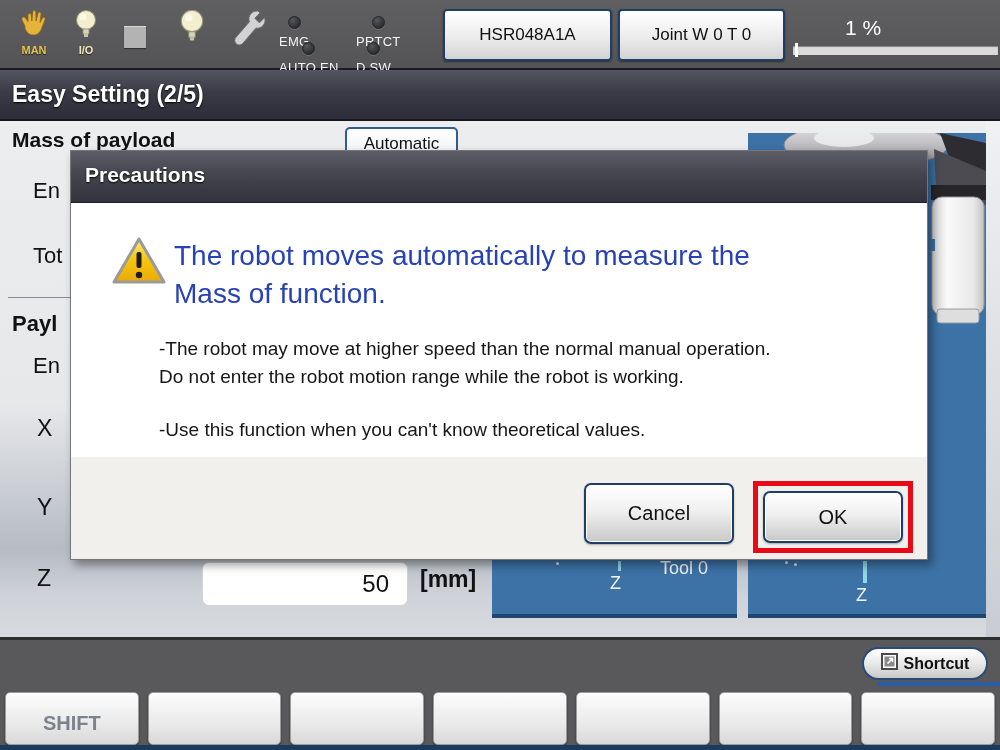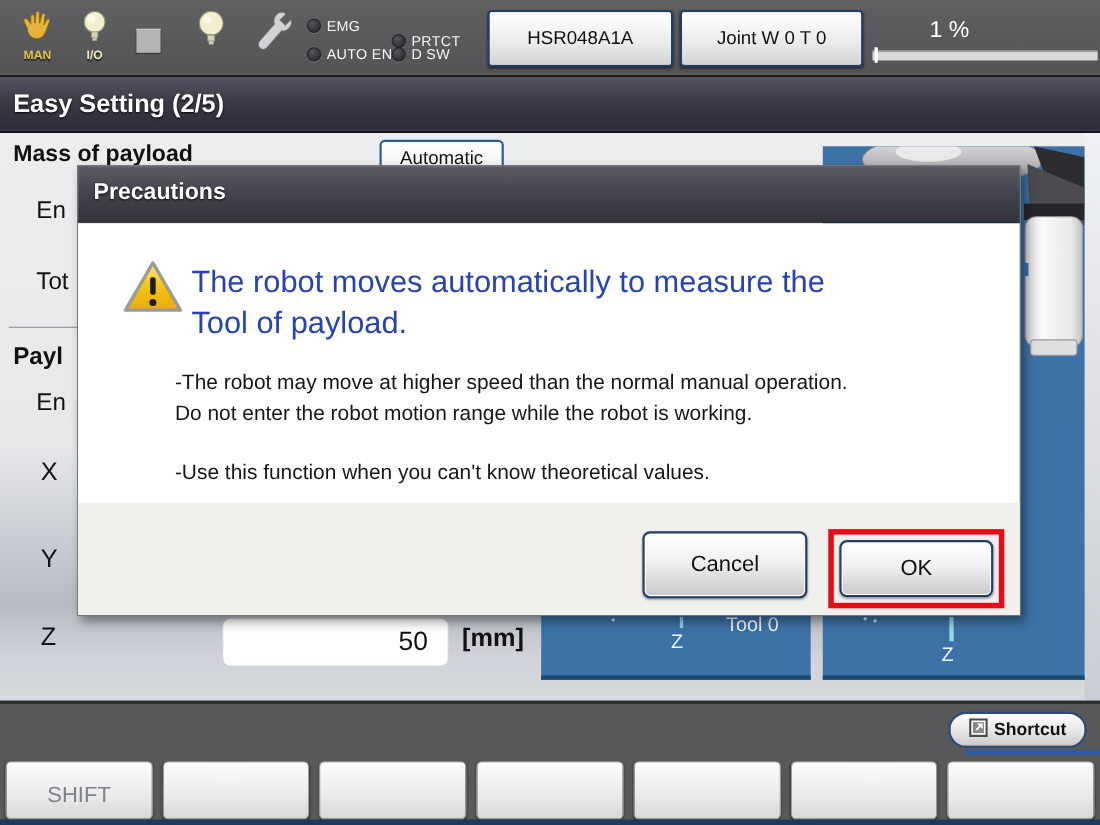--- a/index.html
+++ b/index.html
@@ -6,21 +6,21 @@
   html,body { width:1000px; height:750px; overflow:hidden; }
   body { font-family:"Liberation Sans", sans-serif; }
   .screen { position:relative; width:1000px; height:750px; background:#d9dbde; overflow:hidden; }
 
   
   .toolbar { position:absolute; left:0; top:0; width:1000px; height:70px;
              background:linear-gradient(#606062,#545456); border-bottom:2px solid #1b1b1d; }
   .tool-icon { position:absolute; text-align:center; }
   .icon-label { display:block; font-size:11px; font-weight:bold; color:#e7c44a; line-height:11px; margin-top:0px; text-shadow:0 1px 1px #222; }
   .square-glyph { width:22px; height:22px; background:#b3b3b3; box-shadow:inset 0 1px 0 #d8d8d8, 0 1px 1px #333; }
-  .led-item { position:absolute; display:flex; align-items:center; gap:5px; }
+  .led-item { position:absolute; display:flex; align-items:center; gap:5px;flex-direction:column; }
   .led-dot { width:13px; height:13px; border-radius:50%;
              background:radial-gradient(circle at 35% 30%, #56575d, #2b2c30 75%);
              border:1px solid #242529; box-shadow:0 1px 0 rgba(255,255,255,.15); }
   .led-label { color:#f4f4f4; font-size:13px; letter-spacing:.3px; }
   .top-btn { position:absolute; height:52px; top:9px; border:2px solid #1e3e66; border-radius:4px;
              background:linear-gradient(#ffffff,#ececec 55%,#d3d3d5);
              font-size:17px; color:#111; text-align:center; line-height:48px;
              box-shadow:0 1px 2px rgba(0,0,0,.45); }
   .speed-text { position:absolute; left:793px; top:16px; width:140px; text-align:center;
                 color:#fff; font-size:21px; }
@@ -94,21 +94,21 @@
 
   
   .bottombar { position:absolute; left:0; top:637px; width:1000px; height:113px;
                background:#59595b; border-top:3px solid #2e2e2e; }
   .shortcut-btn { position:absolute; left:862px; top:7px; width:126px; height:33px;
                   border:2px solid #2a4a78; border-radius:17px;
                   background:linear-gradient(#ffffff,#e6e6e6 55%,#c9c9c9);
                   display:flex; align-items:center; justify-content:center; gap:6px;
                   font-size:16px; font-weight:bold; color:#111; }
   .blue-underline { position:absolute; left:877px; top:42px; width:123px; height:4px; background:#2a5ca8; }
-  .keys-row { position:absolute; left:5px; right:5px; top:52px; height:53px; display:flex; gap:9px; }
+  .keys-row { position:absolute; left:5px; right:5px; top:52px; height:53px; display:flex; gap:9px;font-weight:bold; }
   .fkey { flex:1; border:1px solid #9c9c9c; border-radius:5px;
           background:linear-gradient(#fcfcfc,#eaeaea 60%,#d8d8d8);
           box-shadow:0 1px 2px rgba(0,0,0,.5), inset 0 1px 0 #fff;
           display:flex; align-items:center; justify-content:center;
           font-size:20px; color:#7b828c; padding-top:10px; }
   .bottom-strip { position:absolute; left:0; bottom:0; width:1000px; height:5px; background:#1c3a5e; }
 </style>
 </head>
 <body>
 
@@ -157,21 +157,21 @@
         <svg width="38" height="44" viewBox="0 0 38 44">
           <path d="M30 3 a8 8 0 0 0 -8.6 10.8 L8.2 29 a4.6 4.6 0 1 0 6.5 6.5 L27.9 20.2 A8 8 0 0 0 36.6 9.6 l-5.2 5.2 -4.6 -4.6 5.2 -5.2 A8 8 0 0 0 30 3 z" fill="#d2d2d4" stroke="#6b6b6f" stroke-width="1"></path>
         </svg>
       </span>
     </div>
 
     <div class="led-item" style="left:279px; top:16px;">
       <span class="led-dot"></span>
       <span class="led-label">EMG</span>
     </div>
-    <div class="led-item" style="left:356px; top:30px;">
+    <div class="led-item" style="left:356px; top:16px;">
       <span class="led-dot"></span>
       <span class="led-label">PRTCT</span>
     </div>
     <div class="led-item" style="left:279px; top:42px;">
       <span class="led-dot"></span>
       <span class="led-label">AUTO EN</span>
     </div>
     <div class="led-item" style="left:356px; top:42px;">
       <span class="led-dot"></span>
       <span class="led-label">D SW</span>
@@ -259,21 +259,21 @@
               </linearGradient>
             </defs>
             <path d="M28 3 L53 46 L3 46 Z" fill="url(#gWarn)" stroke="#9a9a9a" stroke-width="3" stroke-linejoin="round"></path>
             <rect x="25.5" y="16" width="5" height="16" rx="2" fill="#1c1c1c"></rect>
             <circle cx="28" cy="39" r="3.2" fill="#1c1c1c"></circle>
           </svg>
         </span>
 
         <div class="dlg-heading">
           <div>The robot moves automatically to measure the</div>
-          <div>Tool of payload.</div>
+          <div>Mass of function.</div>
         </div>
 
         <div class="dlg-details">
           <div>-The robot may move at higher speed than the normal manual operation.</div>
           <div>Do not enter the robot motion range while the robot is working.</div>
           <div class="para2">-Use this function when you can't know theoretical values.</div>
         </div>
 
         <div class="dlg-btn cancel-btn">Cancel</div>
         <div class="red-box">

